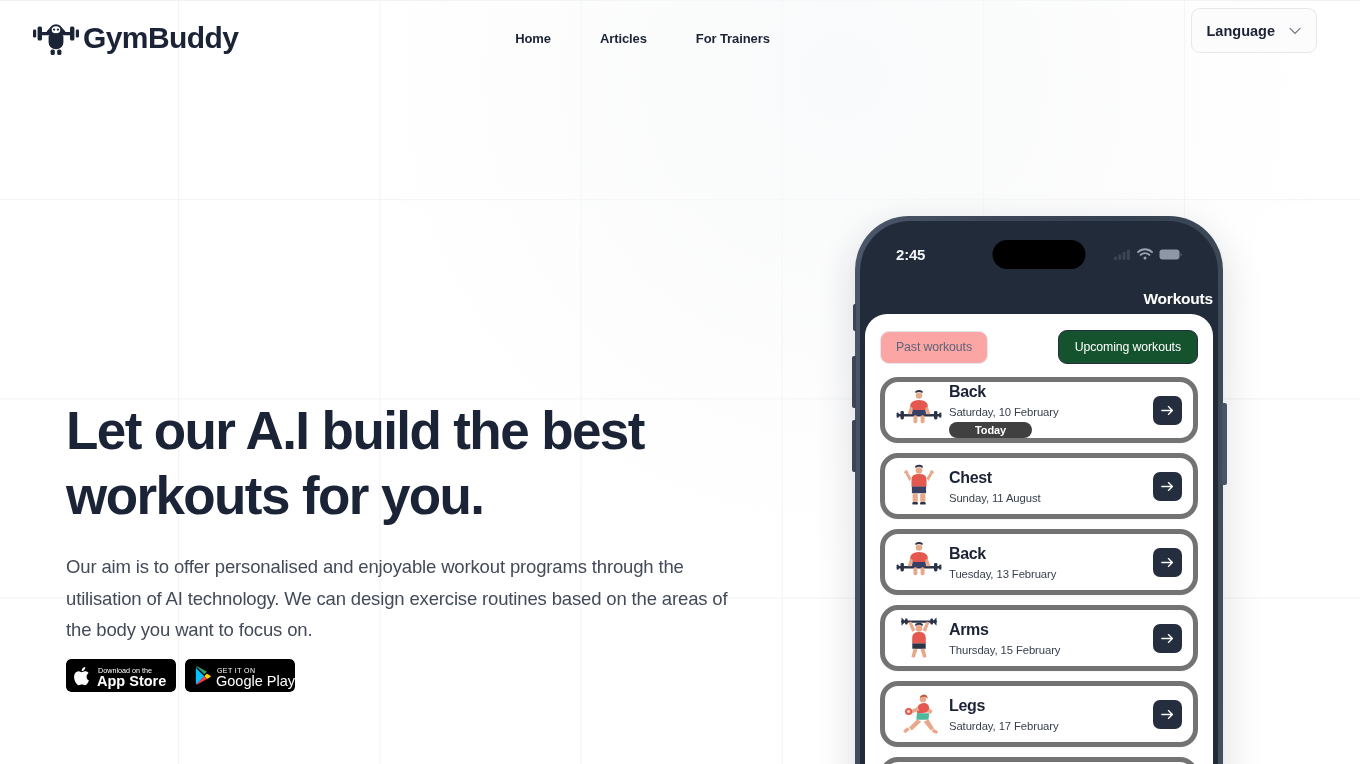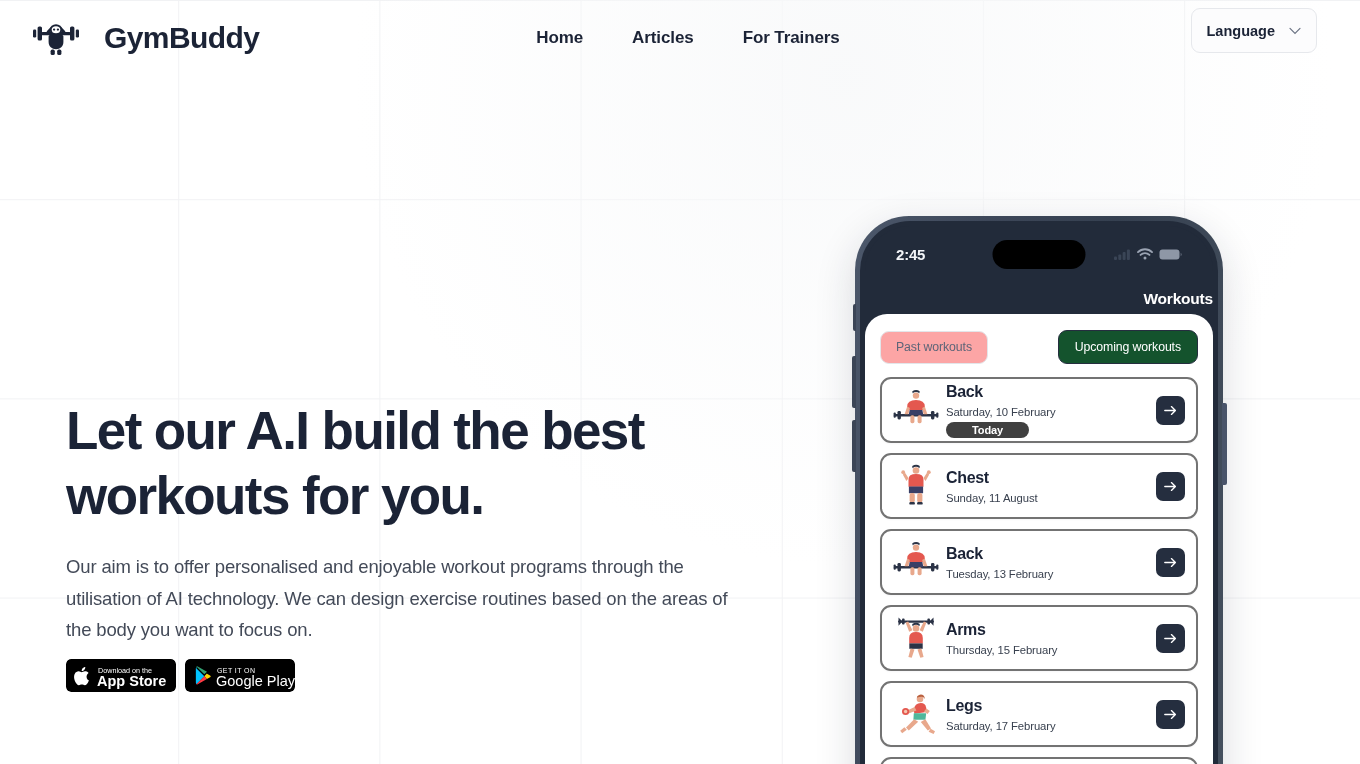--- a/index.html
+++ b/index.html
@@ -26,34 +26,34 @@
       radial-gradient(circle at 62% 10%, rgba(248,249,250,.9) 0%, rgba(255,255,255,0) 45%);
     z-index:0;
   }
 
   
   .header{
     position:absolute; top:0; left:0; width:1360px; height:76px;
     display:flex; align-items:center; z-index:5;
   }
   .logo-wrap{
-    display:flex; align-items:center; gap:25px;
+    display:flex; align-items:center; gap:4px;
     margin-left:33px;
   }
   .logo-mark{ width:46px; height:40px; display:block; }
   .logo-text{
     font-size:30px; font-weight:bold; color:#1b2336;
     letter-spacing:-0.6px;
   }
   .nav{
     display:flex; align-items:center; gap:49px;
     margin-left:277px;
   }
   .nav a{
-    font-size:17px; font-weight:bold; color:#1b2336;
+    font-size:13px; font-weight:bold; color:#1b2336;
     text-decoration:none; letter-spacing:-0.1px;
   }
   .lang-btn{
     position:absolute; right:43px; top:8px;
     display:flex; align-items:center; gap:14px;
     height:45px; padding:0 15px 0 15px;
     background:#fcfcfd; border:1px solid #e6e8ec; border-radius:9px;
     cursor:pointer;
   }
   .lang-btn .lbl{ font-size:14.5px; font-weight:bold; color:#1b2336; }
@@ -137,21 +137,21 @@
     background:#fca5a5; color:#5d6578; border:1px solid #e3e6ea;
     padding:8.5px 15px; font-weight:normal;
   }
   .tab.active{
     background:#14532d; color:#fff; border:1px solid #252e3f;
     padding:9px 16px; font-weight:normal;margin-left:28px;
   }
 
   .cards{ margin-top:13px; display:flex; flex-direction:column; gap:10px; }
   .card{
-    background:#fff; border:2px solid #737373; border-radius:11px;
+    background:#fff; border:5px solid #737373; border-radius:18px;
     height:66px; display:flex; align-items:center; padding:0 11px;
     box-shadow:0 1px 2px rgba(30,38,54,.035);
   }
   .card.tall{ height:66px; }
   .card-ico{ width:46px; height:48px; flex:none; display:block; }
   .card-txt{ margin-left:7px; flex:1; min-width:0; }
   .card-title{
     font-size:16px; font-weight:bold; color:#1b2336; letter-spacing:-0.35px;
     line-height:19px;
   }

